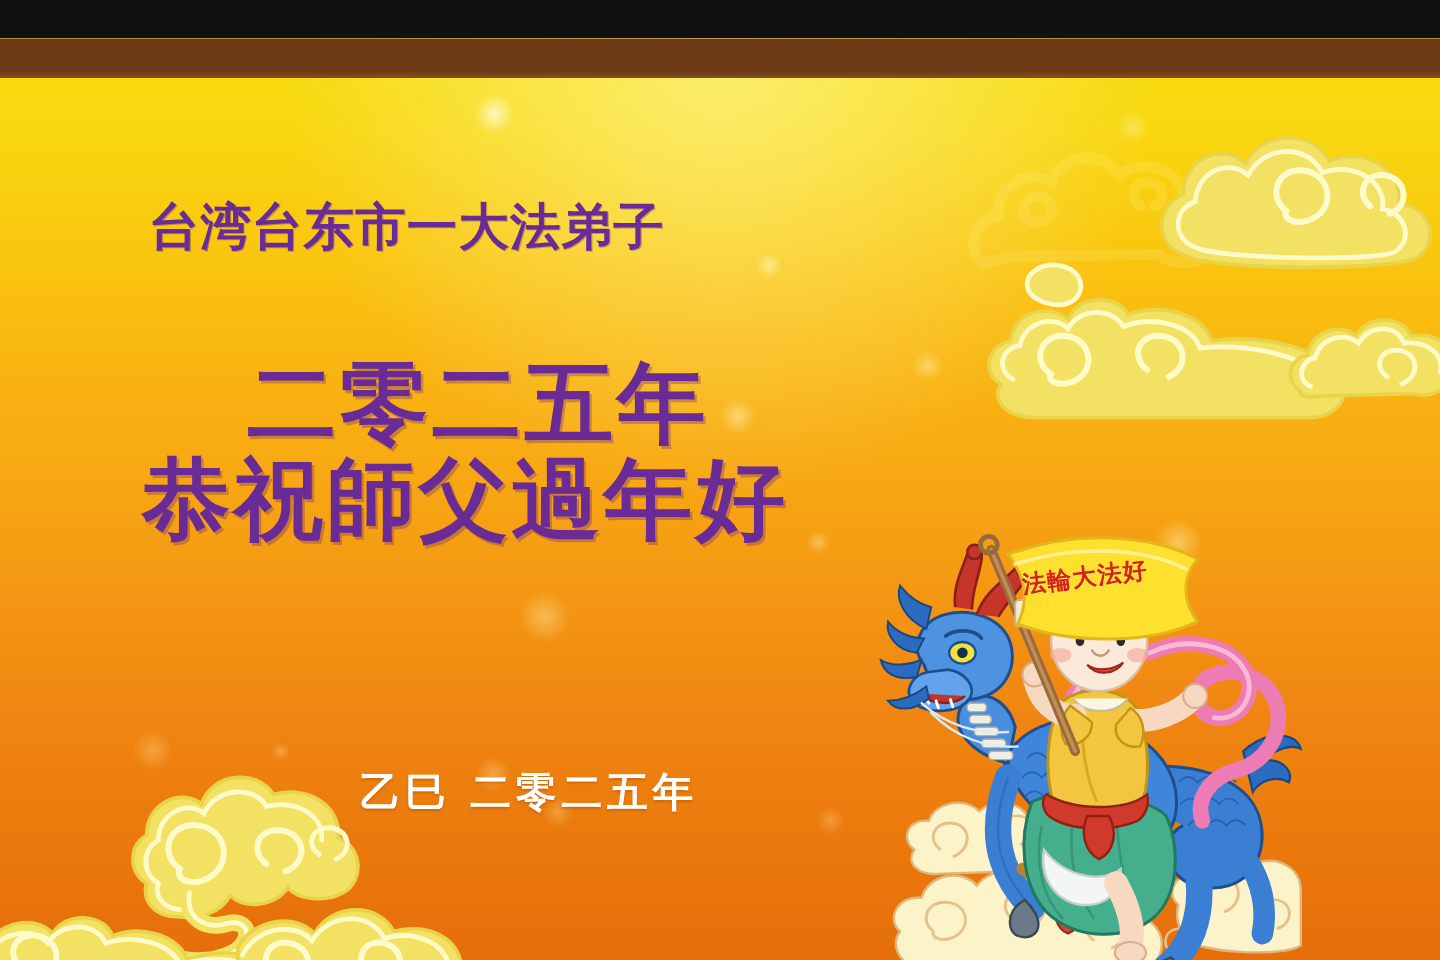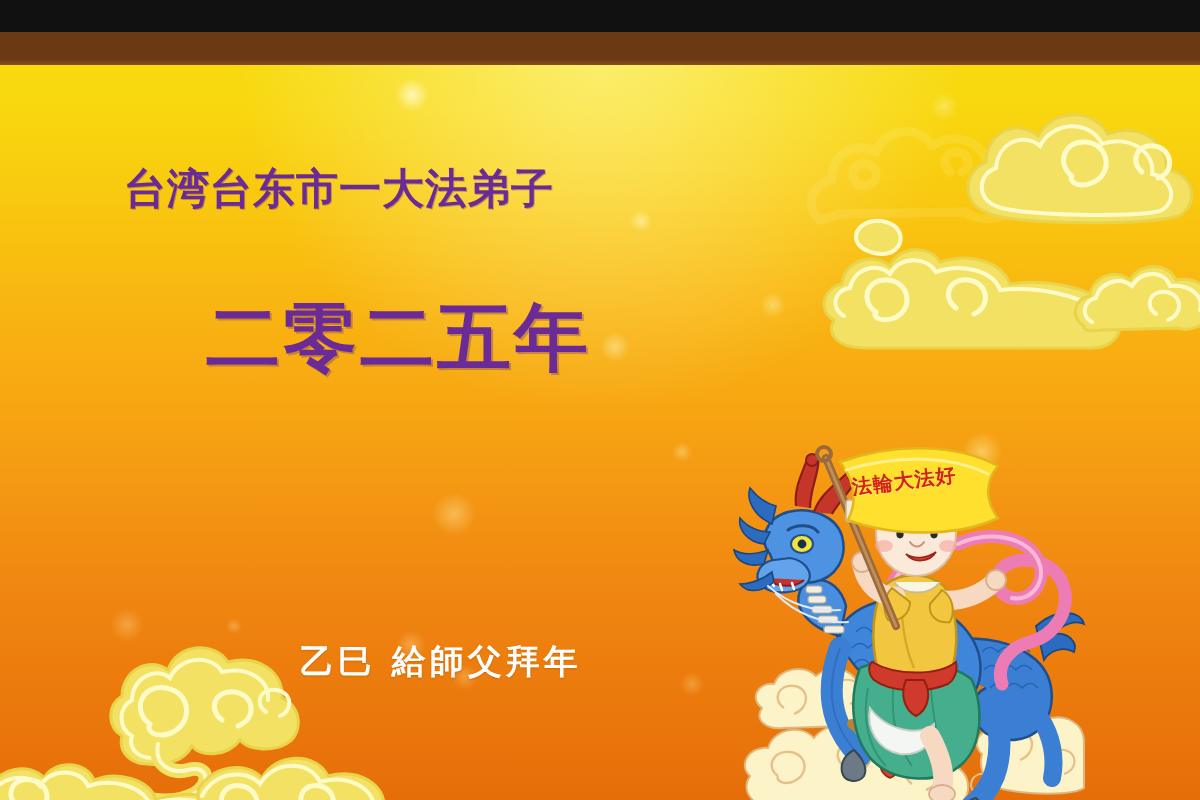--- a/index.html
+++ b/index.html
@@ -222,21 +222,22 @@
                  C162 46 190 62 188 86 L188 108 Z" fill="#F3E163" stroke="#E9D34A" stroke-width="3"></path>
         <path d="M6 74 C18 50 50 46 64 62 C78 38 114 38 124 60 C152 52 178 66 178 86" fill="none" stroke="#FFFBC8" stroke-width="4" stroke-linecap="round"></path>
         <path d="M34 92 C18 82 26 60 46 64 C66 68 66 94 46 98" fill="none" stroke="#FFFBC8" stroke-width="5" stroke-linecap="round"></path>
         <path d="M112 90 C98 80 106 60 124 64 C142 68 142 92 124 96" fill="none" stroke="#FFFBC8" stroke-width="5" stroke-linecap="round"></path>
       </g>
     </svg>
   </div>
 
   <div id="headline">台湾台东市一大法弟子</div>
   <div class="bigline" id="bigline1">二零二五年</div>
-  <div id="datestamp">乙巳 給師父拜年</div>
+  <div class="bigline" id="bigline2">恭祝師父過年好</div>
+  <div id="datestamp">乙巳 二零二五年</div>
 
   <div id="illus">
     <svg width="340" height="396" viewBox="0 0 340 396">
 
       <g>
         <path d="M6 340 C-6 330 4 310 24 312 C30 292 58 288 70 302 C84 284 114 286 122 304
                  C146 296 170 308 172 326 C196 318 222 330 224 348
                  C226 368 206 378 184 374 L34 374 C8 372 -4 354 6 340 Z" fill="#FDF3C8" stroke="#E0B77A" stroke-width="2"></path>
         <path d="M34 340 C22 332 28 314 46 316 C64 318 66 340 48 346 C38 349 32 344 34 340" fill="none" stroke="#E5C089" stroke-width="2.4"></path>
         <path d="M100 330 C88 322 94 304 112 306 C130 308 132 330 114 336" fill="none" stroke="#E5C089" stroke-width="2.4"></path>

